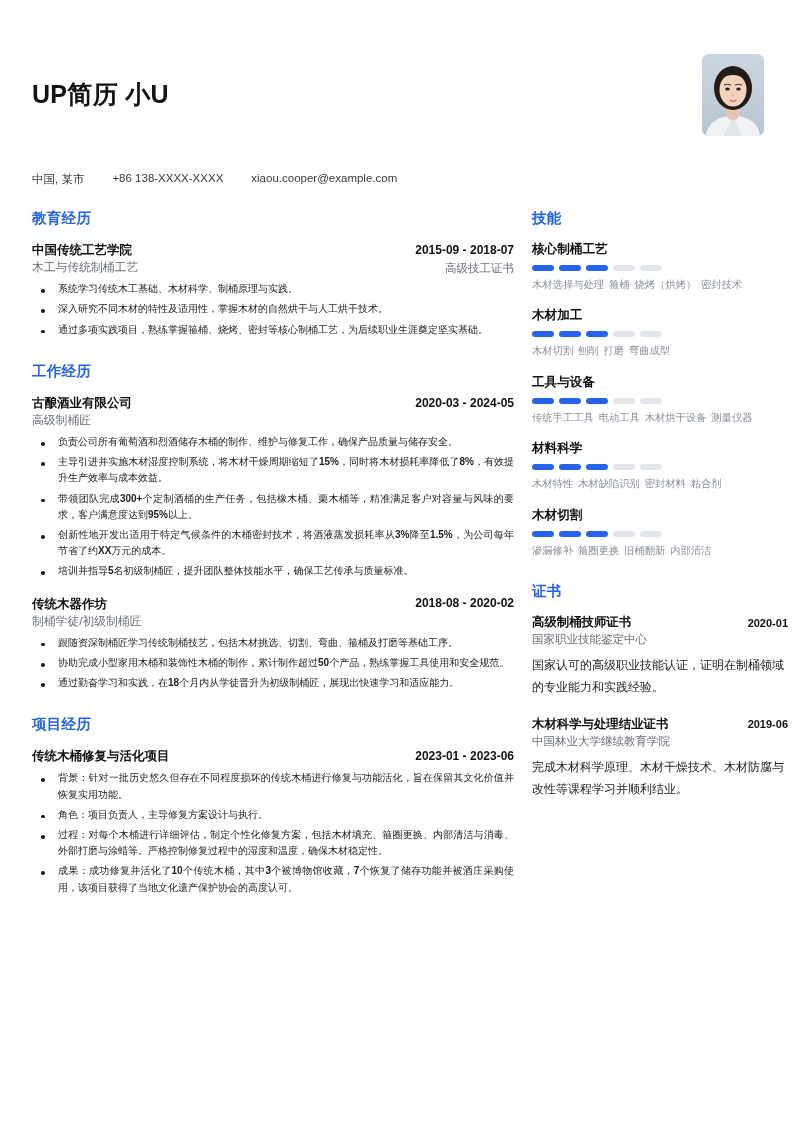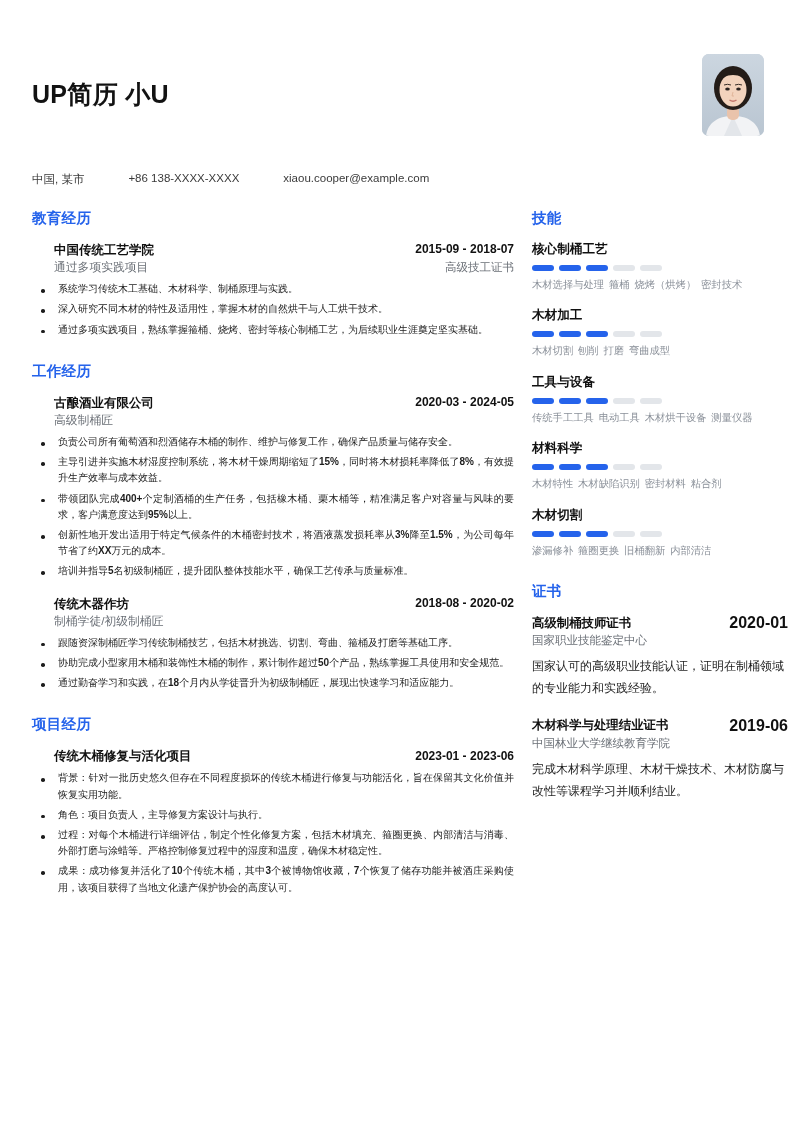--- a/index.html
+++ b/index.html
@@ -40,21 +40,21 @@
     overflow: hidden;
     flex: none;
     margin-right: 8px;
     background: #c3ccd6;
     position: relative;
   }
   .avatar svg { display: block; width: 100%; height: 100%; }
 
   .contact {
     display: flex;
-    gap: 44px;
+    gap: 28px;
     padding: 36px 0 0 4px;
     font-size: 11.5px;
     color: #3a3a3a;
   }
   .contact span { white-space: nowrap; }
 
   
   .columns {
     display: flex;
     margin-top: 22px;
@@ -70,23 +70,22 @@
     margin-bottom: 13px;
     letter-spacing: .3px;
   }
   .section { margin-bottom: 24px; }
 
   
   .entry { margin-bottom: 15px; }
   .entry-row {
     display: flex;
     justify-content: space-between;
-    align-items: center;
+    align-items: flex-end;
     line-height: 1.45;
-    margin-left: 22px;
   }
   .entry-org { font-size: 12.5px; font-weight: 700; color: #111; }
   .entry-date { font-size: 12px; font-weight: 700; color: #111; white-space: nowrap; }
   .entry-role { font-size: 11.8px; color: #6b7077; }
   .entry-extra { font-size: 11.5px; color: #6b7077; white-space: nowrap; }
 
   
   ul.bullets { list-style: none; margin-top: 5px; }
   ul.bullets li {
     position: relative;
@@ -133,21 +132,21 @@
   }
 
   
   .cert { margin-bottom: 17px; }
   .cert-row {
     display: flex;
     justify-content: space-between;
     align-items: center;
   }
   .cert-name { font-size: 12.4px; font-weight: 700; color: #111; }
-  .cert-date { font-size: 16px; font-weight: 700; color: #111; white-space: nowrap; }
+  .cert-date { font-size: 11px; font-weight: 700; color: #111; white-space: nowrap; }
   .cert-issuer { font-size: 11.5px; color: #6b7077; margin-top: 1px; }
   .cert-desc {
     font-size: 12px;
     color: #1d1d1d;
     line-height: 1.85;
     margin-top: 7px;
   }
 </style>
 </head>
 <body>
@@ -203,21 +202,21 @@
 
       <div class="section">
         <div class="section-title">教育经历</div>
         <div>
     <div class="entry">
       <div class="entry-row">
         <div class="entry-org">中国传统工艺学院</div>
         <div class="entry-date">2015-09 - 2018-07</div>
       </div>
       <div class="entry-row">
-        <div class="entry-role">通过多项实践项目</div>
+        <div class="entry-role">木工与传统制桶工艺</div>
         <div class="entry-extra">高级技工证书</div>
       </div>
       <ul class="bullets">
                 <li>系统学习传统木工基础、木材科学、制桶原理与实践。</li>
                 <li>深入研究不同木材的特性及适用性，掌握木材的自然烘干与人工烘干技术。</li>
                 <li>通过多项实践项目，熟练掌握箍桶、烧烤、密封等核心制桶工艺，为后续职业生涯奠定坚实基础。</li>
               </ul>
     </div>
           </div>
       </div>
@@ -229,21 +228,21 @@
       <div class="entry-row">
         <div class="entry-org">古酿酒业有限公司</div>
         <div class="entry-date">2020-03 - 2024-05</div>
       </div>
       <div class="entry-row">
         <div class="entry-role">高级制桶匠</div>
       </div>
       <ul class="bullets">
                 <li>负责公司所有葡萄酒和烈酒储存木桶的制作、维护与修复工作，确保产品质量与储存安全。</li>
                 <li>主导引进并实施木材湿度控制系统，将木材干燥周期缩短了<b>15%</b>，同时将木材损耗率降低了<b>8%</b>，有效提升生产效率与成本效益。</li>
-                <li>带领团队完成<b>400+</b>个定制酒桶的生产任务，包括橡木桶、栗木桶等，精准满足客户对容量与风味的要求，客户满意度达到<b>95%</b>以上。</li>
+                <li>带领团队完成<b>300+</b>个定制酒桶的生产任务，包括橡木桶、栗木桶等，精准满足客户对容量与风味的要求，客户满意度达到<b>95%</b>以上。</li>
                 <li>创新性地开发出适用于特定气候条件的木桶密封技术，将酒液蒸发损耗率从<b>3%</b>降至<b>1.5%</b>，为公司每年节省了约<b>XX</b>万元的成本。</li>
                 <li>培训并指导<b>5</b>名初级制桶匠，提升团队整体技能水平，确保工艺传承与质量标准。</li>
               </ul>
     </div>
     <div class="entry">
       <div class="entry-row">
         <div class="entry-org">传统木器作坊</div>
         <div class="entry-date">2018-08 - 2020-02</div>
       </div>
       <div class="entry-row">

